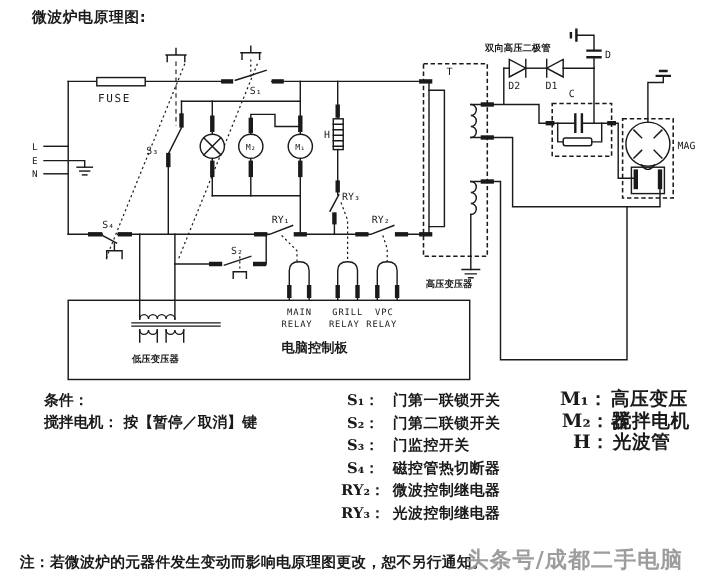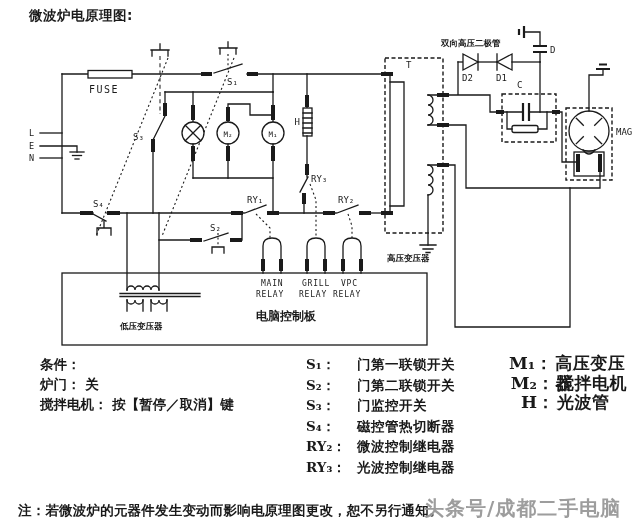--- a/index.html
+++ b/index.html
@@ -21,21 +21,21 @@
   .tfu{font-family:"DejaVu Sans Mono",monospace;font-size:10px;letter-spacing:1.5px;}
   .trl{font-family:"DejaVu Sans Mono",monospace;font-size:8px;letter-spacing:.8px;}
   .cj{font-size:8.5px;font-weight:600;}
   .cjb{font-size:12px;font-weight:700;}
   .cond{position:absolute;left:40px;top:354px;font-family:"DejaVu Serif",serif;
         font-size:13.5px;font-weight:700;}
   .cond div{height:20px;line-height:20px;}
   .legend{position:absolute;left:306px;top:354px;font-family:"DejaVu Serif",serif;
           font-size:13.5px;font-weight:700;}
   .legend .row{height:20.6px;line-height:20.6px;display:flex;}
-  .legend .term{width:48px;text-align:left;white-space:pre;}
+  .legend .term{width:48px;text-align:center;white-space:pre;}
   .legend .desc{margin-left:3px;letter-spacing:.5px;}
   .legend2{position:absolute;left:498px;top:354px;font-family:"DejaVu Serif",serif;
            font-size:17px;font-weight:700;}
   .legend2 .row{height:19.5px;line-height:19.5px;display:flex;}
   .legend2 .term{width:56px;text-align:right;white-space:pre;}
   .legend2 .desc{margin-left:3px;letter-spacing:.5px;}
   .note{position:absolute;left:18px;top:502px;font-family:"DejaVu Serif",serif;
         font-size:13.5px;font-weight:700;letter-spacing:.2px;}
   .watermark{position:absolute;left:424px;top:495px;font-size:20px;font-weight:700;
              color:#989898;letter-spacing:1px;opacity:.95;}
@@ -297,21 +297,20 @@
       <path class="w" d="M589,111 V75 H603 V69"></path>
       <g>
         <path class="p2" d="M596,69 H610 M599,64.5 H607"></path>
       </g>
       <text class="tm" x="616" y="135">MAG</text>
     </g>
   </svg>
 
   <div class="cond">
     <div>条件：</div>
-    <div>炉门： 关</div>
     <div>搅拌电机： 按【暂停／取消】键</div>
   </div>
 
   <div class="legend">
     <div class="row">
         <span class="term">S₁：</span>
         <span class="desc">门第一联锁开关</span>
       </div>
     <div class="row">
         <span class="term">S₂：</span>

